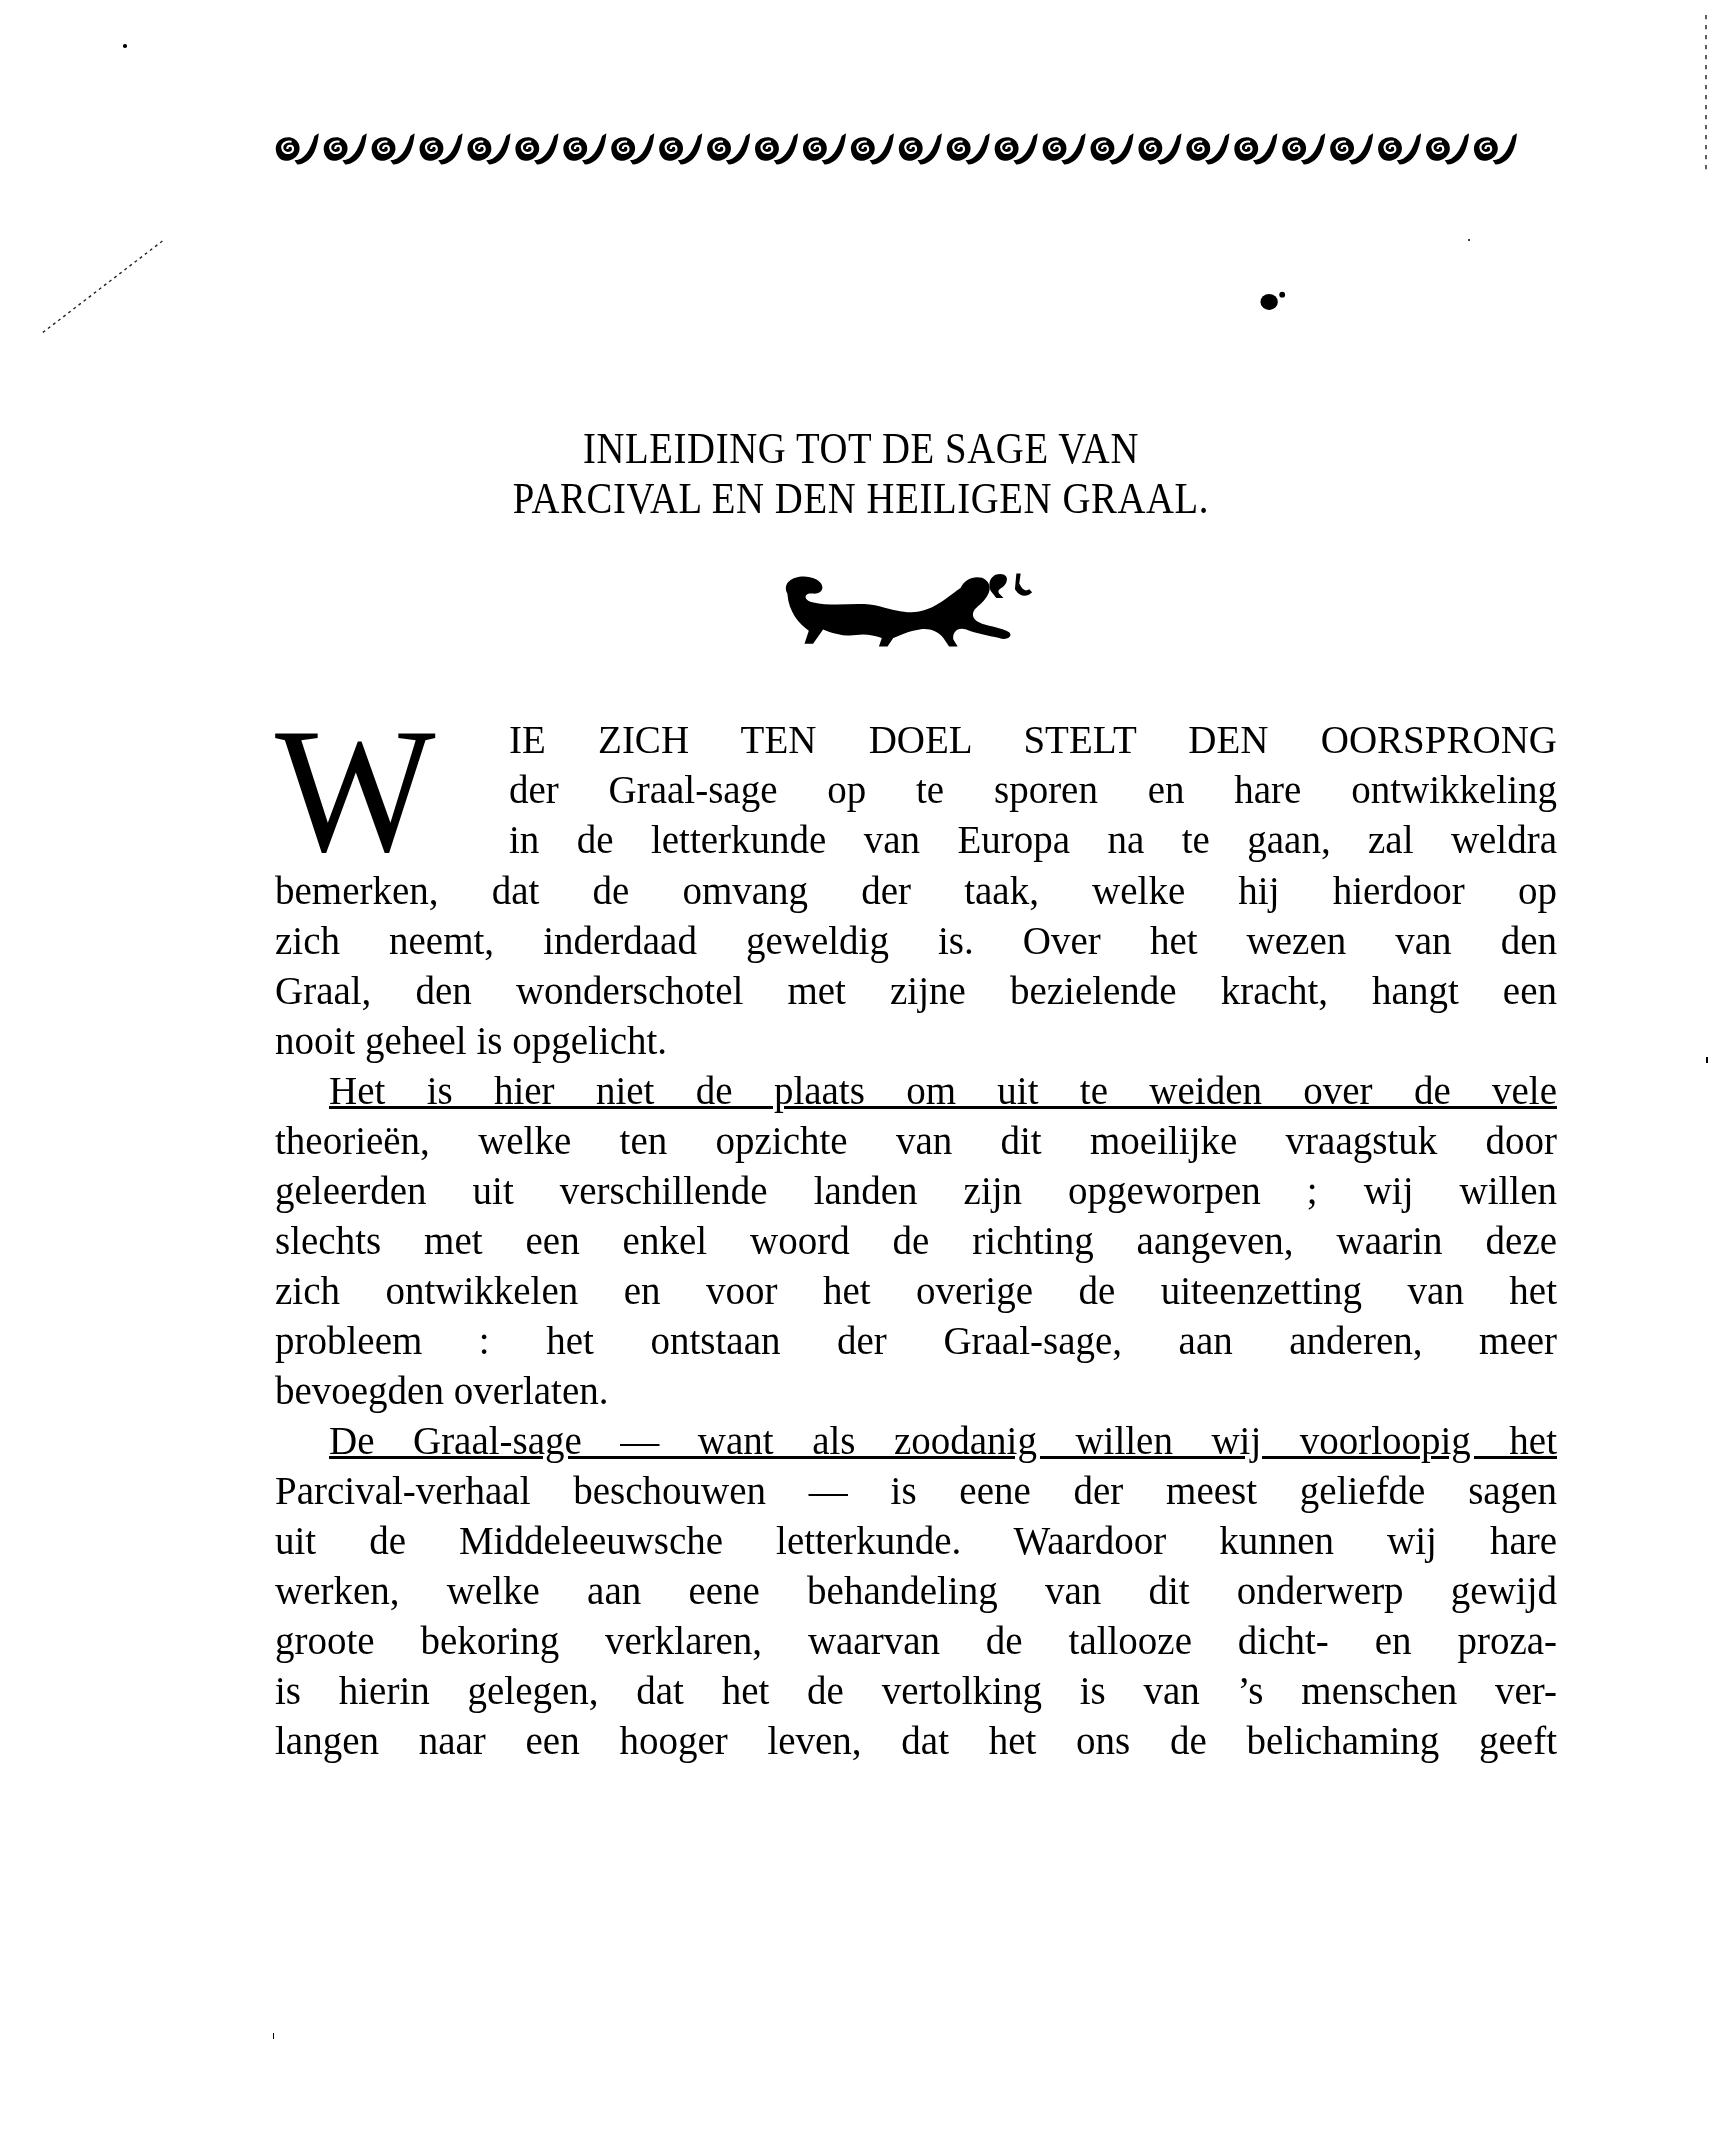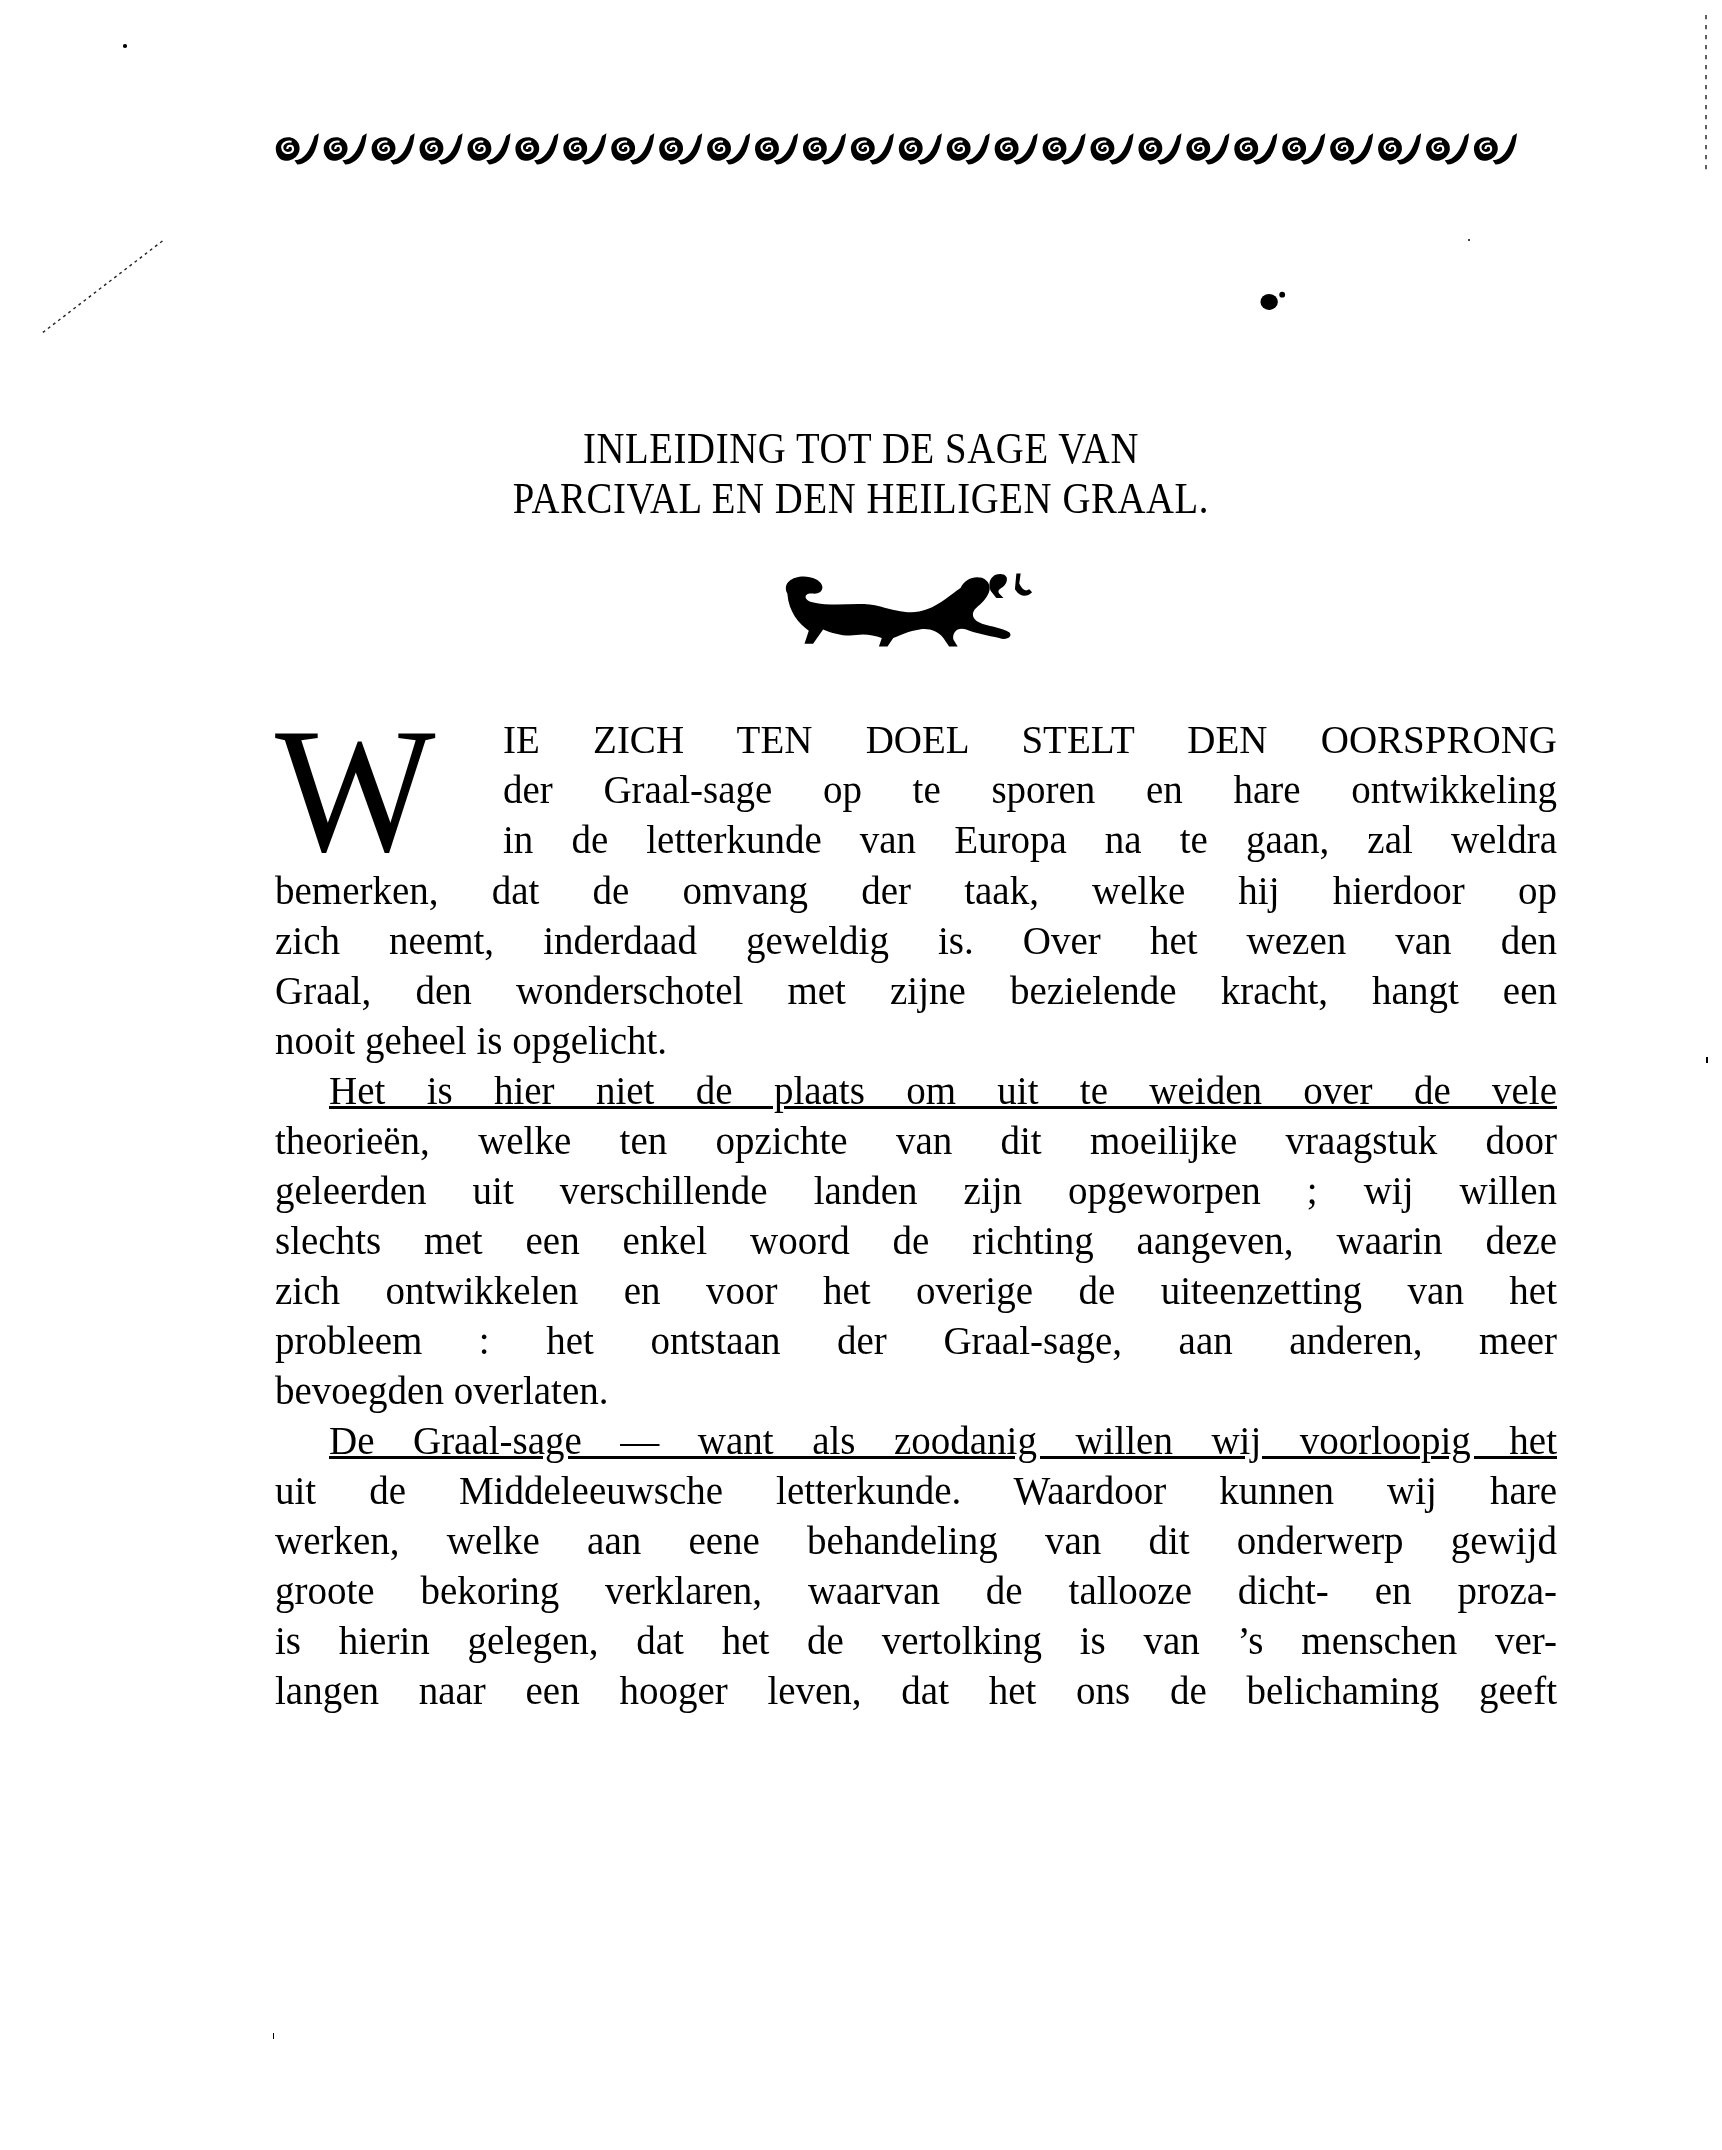--- a/index.html
+++ b/index.html
@@ -27,21 +27,21 @@
     display: block; white-space: nowrap; text-align: justify; text-align-last: justify;
     height: 50px; transform-origin: left; 
   }
   .line.last { text-align-last: left; }
   .line.indent { padding-left: 54px; text-decoration: underline; }
   .dropcap-block { position: relative; height: 151px; }
   .dropcap {
     position: absolute; left: 0; top: -4.3px; font-size: 179px; line-height: 157px;
     transform: scaleX(0.95); transform-origin: left;
   }
-  .dropcap-lines { position: absolute; left: 228px; right: 0; top: 0; }
+  .dropcap-lines { position: absolute; left: 234px; right: 0; top: 0; }
   .caps { letter-spacing: 0px; }
 </style>
 </head>
 <body>
 
 <svg class="scan-mark" style="left:39px;top:229px" width="129" height="107" viewBox="0 0 180 150">
   <path d="M5 145 L175 15" stroke="#222" stroke-width="2" stroke-dasharray="4 5" fill="none"></path>
 </svg>
 <svg class="scan-mark" style="left:1701px;top:10.7px" width="10" height="165" viewBox="0 0 14 230">
   <path d="M7 5 L7 225" stroke="#222" stroke-width="2" stroke-dasharray="6 8" fill="none"></path>
@@ -204,20 +204,21 @@
     <span class="line">theorieën, welke ten opzichte van dit moeilijke vraagstuk door</span>
     <span class="line">geleerden uit verschillende landen zijn opgeworpen ; wij willen</span>
     <span class="line">slechts met een enkel woord de richting aangeven, waarin deze</span>
     <span class="line">zich ontwikkelen en voor het overige de uiteenzetting van het</span>
     <span class="line">probleem : het ontstaan der Graal-sage, aan anderen, meer</span>
     <span class="line last">bevoegden overlaten.</span>
   </div>
 
   <div>
     <span class="line indent">De Graal-sage — want als zoodanig willen wij voorloopig het</span>
+    <span class="line">Parcival-verhaal beschouwen — is eene der meest geliefde sagen</span>
     <span class="line">uit de Middeleeuwsche letterkunde. Waardoor kunnen wij hare</span>
     <span class="line">werken, welke aan eene behandeling van dit onderwerp gewijd</span>
     <span class="line">groote bekoring verklaren, waarvan de tallooze dicht- en proza-</span>
   </div>
 
   <div>
     <span class="line">is hierin gelegen, dat het de vertolking is van ’s menschen ver-</span>
     <span class="line">langen naar een hooger leven, dat het ons de belichaming geeft</span>
   </div>
 </div>

